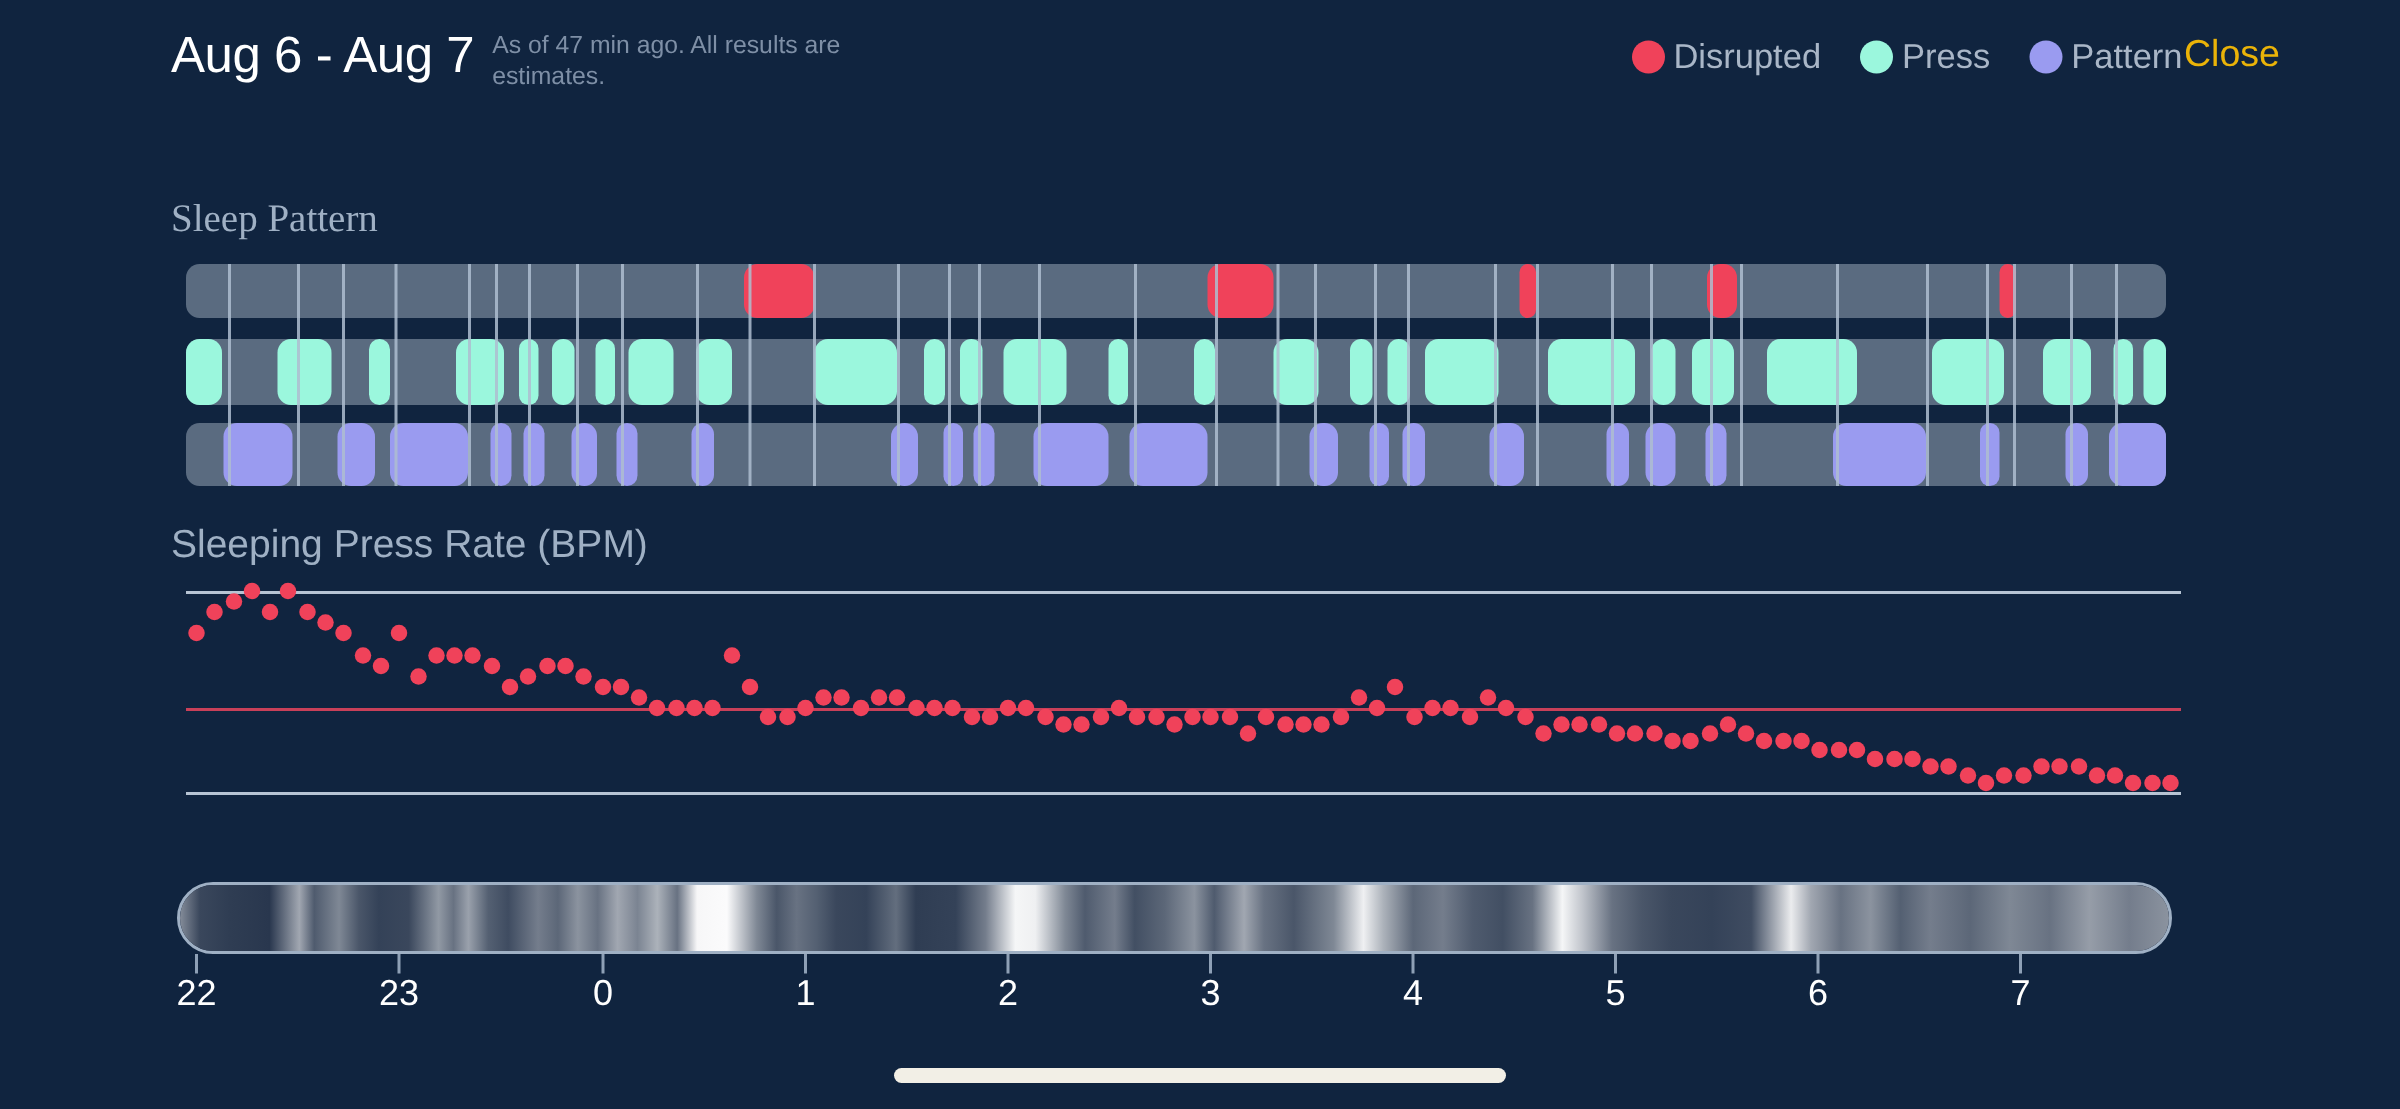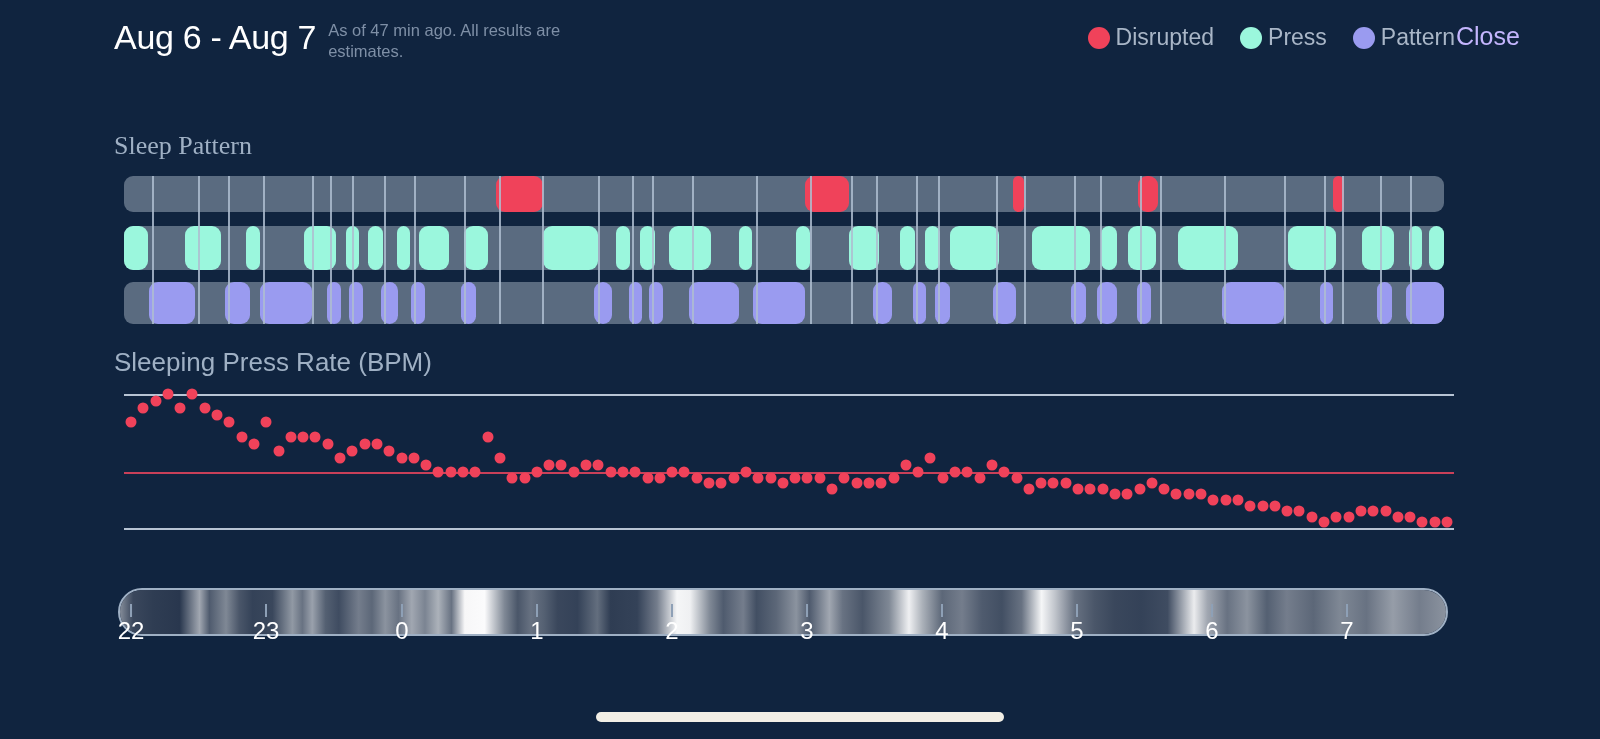--- a/index.html
+++ b/index.html
@@ -35,21 +35,21 @@
   #legend {
     position: absolute; right: 145px; top: 24px;
     display: flex; align-items: center; gap: 0px;
   }
   .legend-item { display: flex; align-items: center; margin-left: 26px; }
   .legend-item:first-child { margin-left: 0; }
   .legend-dot { width: 22px; height: 22px; border-radius: 50%; display: block; }
   .legend-label { font-size: 23px; color: #A9B6C7; margin-left: 6px; white-space: nowrap; }
   #close-button {
     position: absolute; right: 144px; top: 22px;
-    font-size: 25px; color: #c4b5fd; cursor: pointer;
+    font-size: 25px; color: #eab308; cursor: pointer;
     transform: translateX(100%);
   }
 
   
   #time-row { position: absolute; left: 0; top: 90px; width: 1600px; height: 36px; }
   #time-start-group { position: absolute; left: 118px; top: 0; display: flex; align-items: center; }
   #time-end-group { position: absolute; right: 145px; top: 0; display: flex; align-items: center; }
   .corner-mark { width: 19px; height: 13px; position: relative; }
   .corner-mark::before {
     content: ""; position: absolute; left: 0; top: 0; width: 19px; height: 2px;
@@ -109,21 +109,21 @@
   
   #activity { position: absolute; left: 118px; top: 588px; width: 1330px; height: 48px; }
   #activity-bar {
     position: absolute; left: 0; top: 0; width: 1330px; height: 48px;
     border: 2px solid #9FB0C4; border-radius: 24px; overflow: hidden;
     background: #13233C;
   }
   #activity-gradient { position: absolute; inset: 0; }
 
   
-  #axis { position: absolute; left: 118px; top: 604px; width: 1330px; height: 48px; }
+  #axis { position: absolute; left: 118px; top: 636px; width: 1330px; height: 48px; }
   .axis-tick { position: absolute; top: 0; width: 2px; height: 13px; background: #8EA0B6; }
   .axis-label {
     position: absolute; top: 13px; font-size: 24px; color: #FFFFFF;
     transform: translateX(-50%); white-space: nowrap;
   }
 
   
   #home-indicator {
     position: absolute; left: 50%; transform: translateX(-50%); bottom: 17px;
     width: 408px; height: 10px; border-radius: 5px; background: #F2EFE6;

